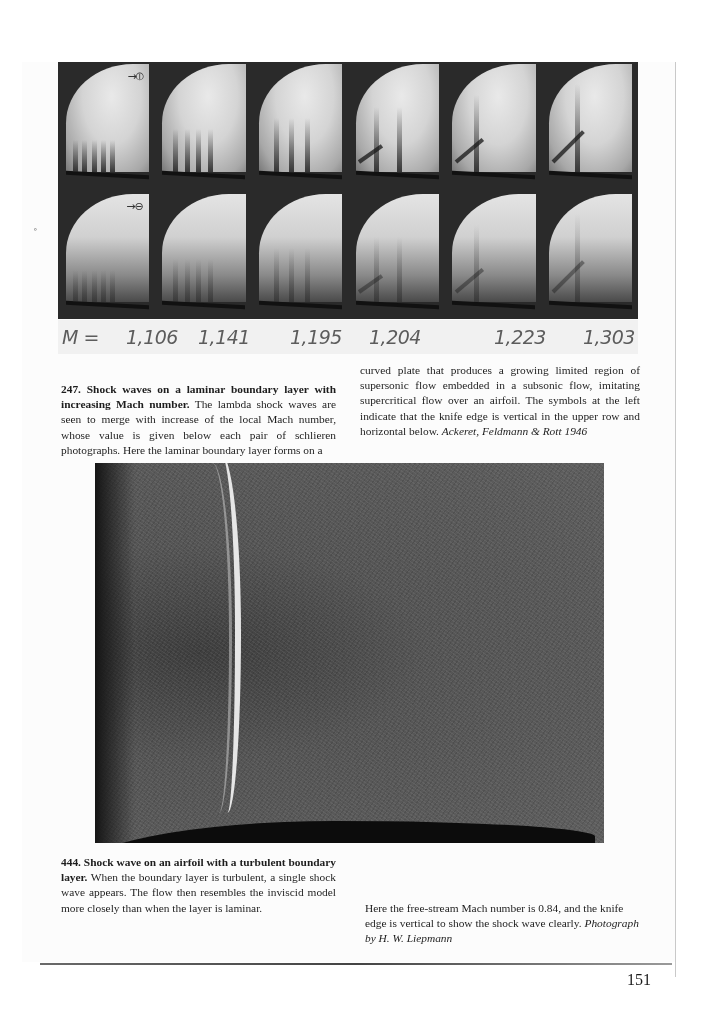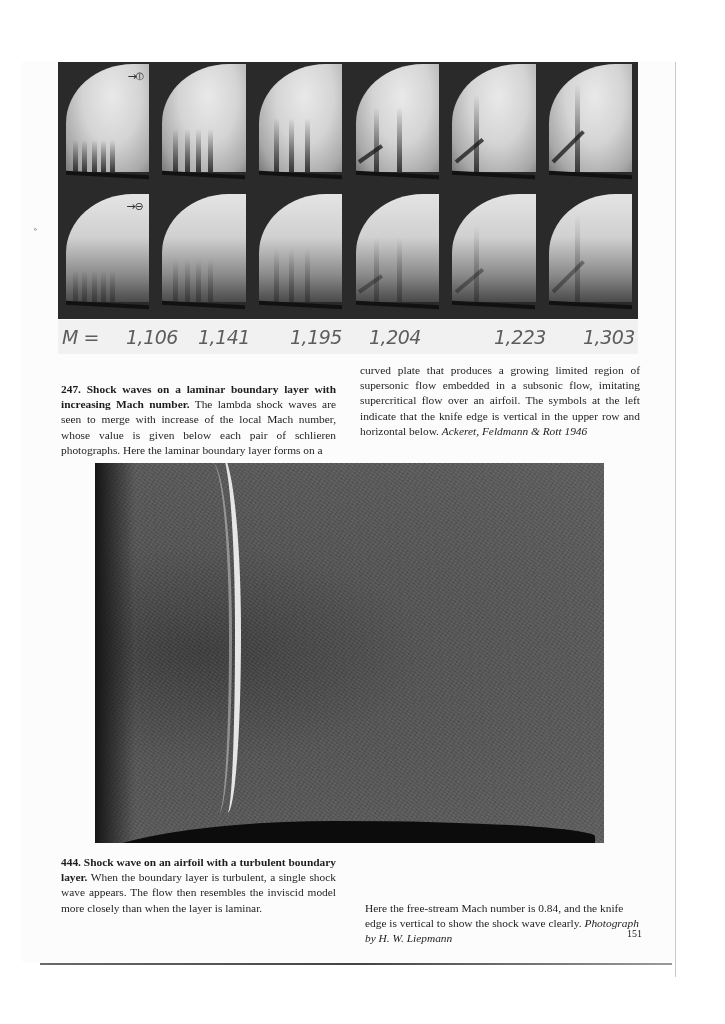--- a/index.html
+++ b/index.html
@@ -86,21 +86,21 @@
     }
     .fig248 .shockwave-inner {
       position: absolute; left: 104px; top: 0; width: 30px; height: 350px;
       border-right: 3px solid rgba(210,210,210,0.5); border-radius: 0 60% 40% 0 / 0 50% 50% 0;
     }
     .fig248 .airfoil {
       position: absolute; left: -20px; bottom: -30px; width: 520px; height: 52px;
       background: #0c0c0c; border-top-left-radius: 50% 100%; border-top-right-radius: 50% 30%;
     }
     .page-number {
-      position: absolute; left: 627px; top: 928px; font-size: 10px; color: #1b1b1b;
+      position: absolute; left: 627px; top: 971px; font-size: 16px; color: #1b1b1b;
     }
   </style>
 </head>
 <body>
 
 <div class="page"></div>
 <div class="page-right-edge"></div>
 <div class="margin-mark">∘</div>
 
 <div class="fig247" id="grid247">

